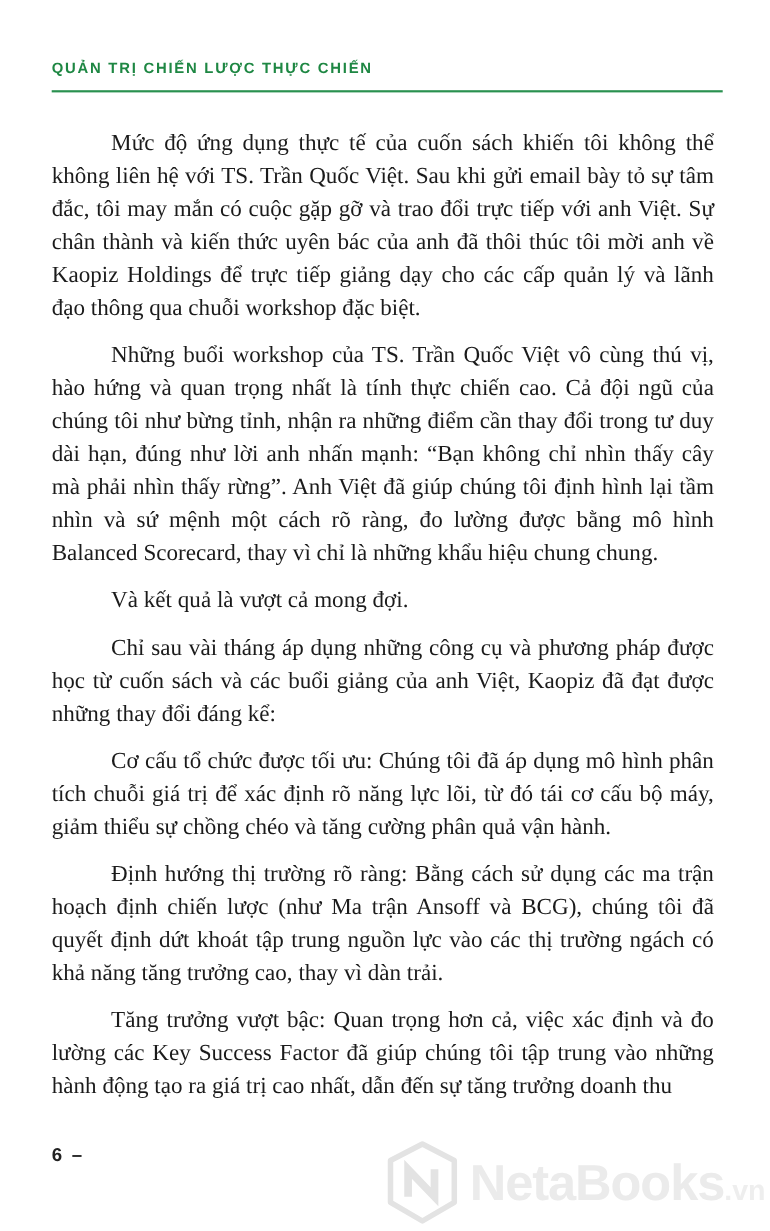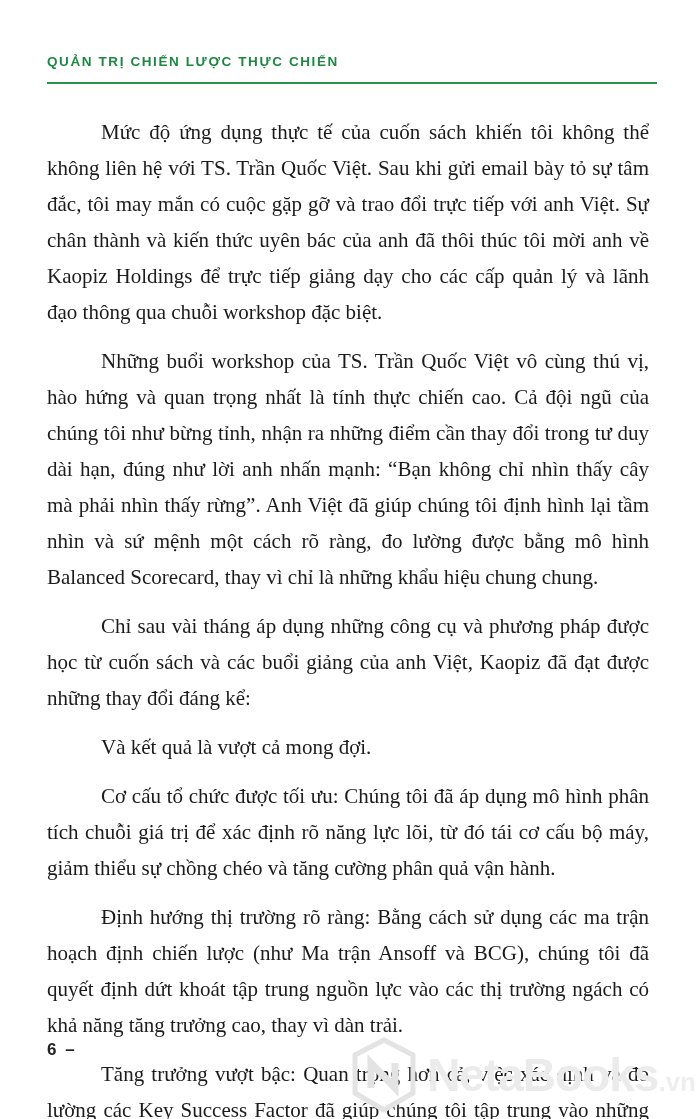--- a/index.html
+++ b/index.html
@@ -29,21 +29,21 @@
   }
   .body-text{
     position:absolute;
     left:47px;top:114px;
     width:610px;
     color:#1b1b1b;
   }
   .body-text p{
     margin:0 8px 13px 0;
     font-size:21px;
-    line-height:36px;
+    line-height:30px;
     text-align:justify;
     text-indent:54px;
   }
   .page-number{
     position:absolute;
     left:47px;top:1040px;
     font-family:"Liberation Sans", sans-serif;
     font-size:17px;
     font-weight:bold;
     color:#222222;
@@ -74,22 +74,22 @@
 <div class="page">
 
   <div class="header">
     <div class="running-head">QUẢN TRỊ CHIẾN LƯỢC THỰC CHIẾN</div>
     <div class="header-rule"></div>
   </div>
 
   <div class="body-text">
     <p>Mức độ ứng dụng thực tế của cuốn sách khiến tôi không thể không liên hệ với TS. Trần Quốc Việt. Sau khi gửi email bày tỏ sự tâm đắc, tôi may mắn có cuộc gặp gỡ và trao đổi trực tiếp với anh Việt. Sự chân thành và kiến thức uyên bác của anh đã thôi thúc tôi mời anh về Kaopiz Holdings để trực tiếp giảng dạy cho các cấp quản lý và lãnh đạo thông qua chuỗi workshop đặc biệt.</p>
     <p>Những buổi workshop của TS. Trần Quốc Việt vô cùng thú vị, hào hứng và quan trọng nhất là tính thực chiến cao. Cả đội ngũ của chúng tôi như bừng tỉnh, nhận ra những điểm cần thay đổi trong tư duy dài hạn, đúng như lời anh nhấn mạnh: “Bạn không chỉ nhìn thấy cây mà phải nhìn thấy rừng”. Anh Việt đã giúp chúng tôi định hình lại tầm nhìn và sứ mệnh một cách rõ ràng, đo lường được bằng mô hình Balanced Scorecard, thay vì chỉ là những khẩu hiệu chung chung.</p>
+    <p>Và kết quả là vượt cả mong đợi.</p>
     <p>Chỉ sau vài tháng áp dụng những công cụ và phương pháp được học từ cuốn sách và các buổi giảng của anh Việt, Kaopiz đã đạt được những thay đổi đáng kể:</p>
-    <p>Và kết quả là vượt cả mong đợi.</p>
     <p>Cơ cấu tổ chức được tối ưu: Chúng tôi đã áp dụng mô hình phân tích chuỗi giá trị để xác định rõ năng lực lõi, từ đó tái cơ cấu bộ máy, giảm thiểu sự chồng chéo và tăng cường phân quả vận hành.</p>
     <p>Định hướng thị trường rõ ràng: Bằng cách sử dụng các ma trận hoạch định chiến lược (như Ma trận Ansoff và BCG), chúng tôi đã quyết định dứt khoát tập trung nguồn lực vào các thị trường ngách có khả năng tăng trưởng cao, thay vì dàn trải.</p>
     <p>Tăng trưởng vượt bậc: Quan trọng hơn cả, việc xác định và đo lường các Key Success Factor đã giúp chúng tôi tập trung vào những hành động tạo ra giá trị cao nhất, dẫn đến sự tăng trưởng doanh thu</p>
   </div>
 
   <div class="page-number">6 –</div>
 
   <div class="watermark">
     <svg class="wm-logo" width="74" height="78" viewBox="0 0 74 78" fill="none" xmlns="http://www.w3.org/2000/svg">
       <path d="M37 4 L66 19 L66 57 L37 74 L8 57 L8 19 Z" stroke="#e3e3e3" stroke-width="5" fill="none" stroke-linejoin="round"></path>

